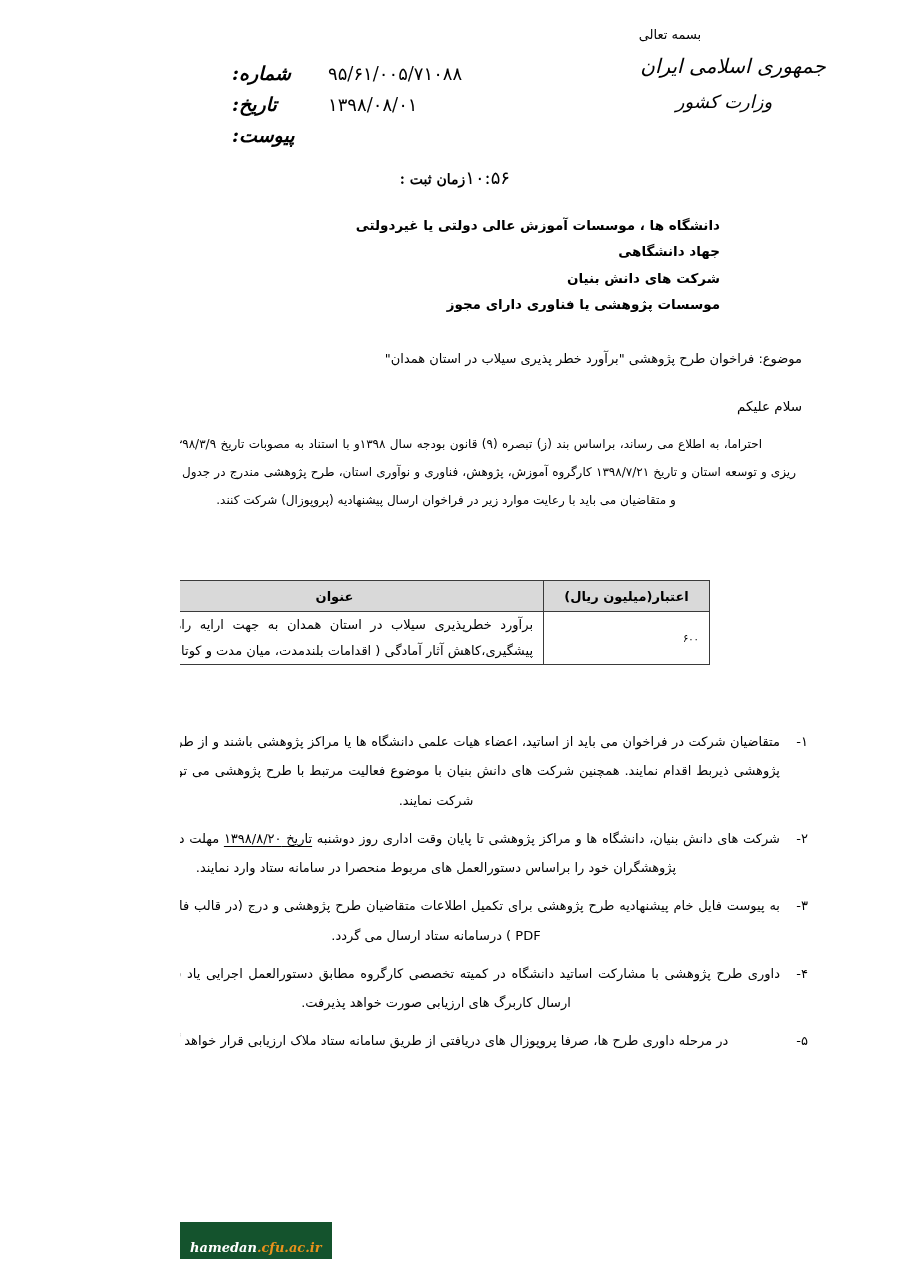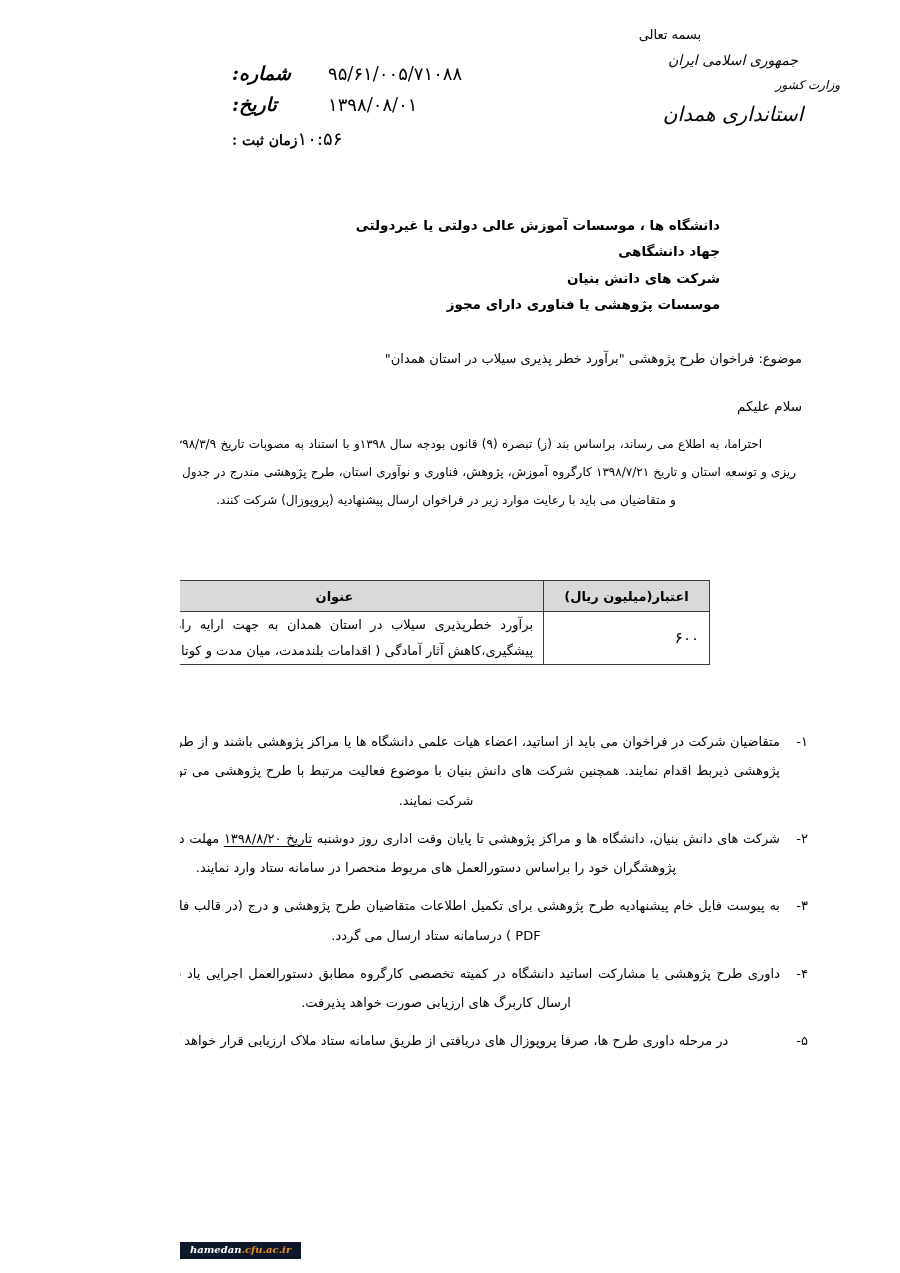--- a/index.html
+++ b/index.html
@@ -37,22 +37,22 @@
     position: absolute;
     top: 48px;
     right: 42px;
     width: 250px;
     text-align: center;
     font-family: "DejaVu Serif", "Liberation Serif", serif;
     font-style: italic;
     line-height: 1.85;
   }
   .letterhead .lh-line { display: block; white-space: nowrap; }
-  .lh1 { font-size: 14px; }
-  .lh2 { font-size: 12px; padding-right: 18px; text-align: right; }
+  .lh1 { font-size: 20px; }
+  .lh2 { font-size: 18px; padding-right: 18px; }
   .lh3 { font-size: 20px; }
 
   .meta {
     position: absolute;
     top: 62px;
     left: 48px;
     width: 290px;
     font-family: "DejaVu Serif", "Liberation Serif", serif;
     font-size: 15px;
   }
@@ -71,22 +71,22 @@
     font-weight: bold;
     padding-left: 4px;
   }
   .meta-value {
     font-size: 18px;
     letter-spacing: 1.2px;
     padding-right: 14px;
     white-space: nowrap;
   }
   .meta-row.reg {
-    margin-top: 4px;
-    justify-content: flex-start;
+    margin-top: 12px;
+    justify-content: flex-end;
   }
   .meta-row.reg .meta-label { width: auto; font-size: 14px; font-style: normal; }
   .meta-row.reg .meta-value { padding-right: 8px; }
 
   
   .recipients {
     position: absolute;
     top: 212px;
     right: 180px;
     width: 620px;
@@ -148,21 +148,21 @@
   }
   table.grant thead th {
     background: #d9d9d9;
     font-weight: bold;
     text-align: center;
     height: 30px;
   }
   th.col-credit { width: 145px; }
   td.cell-credit {
     text-align: right;
-    font-size: 15px;
+    font-size: 10px;
     letter-spacing: 1px;
   }
   td.cell-title {
     text-align: justify;
     text-align-last: right;
     line-height: 2.0;
     padding: 10px 14px;
   }
 
   
@@ -191,55 +191,58 @@
     text-align-last: center;
   }
   .u-line { text-decoration: underline; text-underline-offset: 3px; }
   .ltr { direction: ltr; unicode-bidi: isolate; display: inline-block; }
 
   
   .watermark {
     position: absolute;
     left: 0;
     bottom: 14px;
-    background: #0f172a;
-    padding: 2px 10px 4px 10px;
+    background: #14532d;
+    padding: 18px 10px 4px 10px;
     font-family: "DejaVu Serif", "Liberation Serif", serif;
     font-style: italic;
     font-weight: bold;
-    font-size: 10px;
+    font-size: 13px;
     direction: ltr;
     letter-spacing: 0px;
   }
   .wm-a { color: #ffffff; }
   .wm-b { color: #e8911c; }
 </style>
 </head>
 <body>
 
 <div class="page">
 
   <div class="besmeh">
     <span>بسمه تعالی</span>
   </div>
 
   <div class="letterhead">
     <span class="lh-line lh1">جمهوری اسلامی ایران</span>
     <span class="lh-line lh2">وزارت کشور</span>
-    <span class="lh-line lh3">استانداری همدان</span>
   </div>
 
   <div class="meta">
     <div class="meta-row">
       <span class="meta-label">شماره:</span>
       <span class="meta-value">۹۵/۶۱/۰۰۵/۷۱۰۸۸</span>
     </div>
     <div class="meta-row">
       <span class="meta-label">تاریخ:</span>
       <span class="meta-value">۱۳۹۸/۰۸/۰۱</span>
+    </div>
+    <div class="meta-row">
+      <span class="meta-label">پیوست:</span>
+      <span class="meta-value"></span>
     </div>
     <div class="meta-row reg">
       <span class="meta-label">زمان ثبت :</span>
       <span class="meta-value">۱۰:۵۶</span>
     </div>
   </div>
 
   <div class="recipients">
     <span class="rec-line">دانشگاه ها ، موسسات آموزش عالی دولتی یا غیردولتی</span>
     <span class="rec-line">جهاد دانشگاهی</span>

